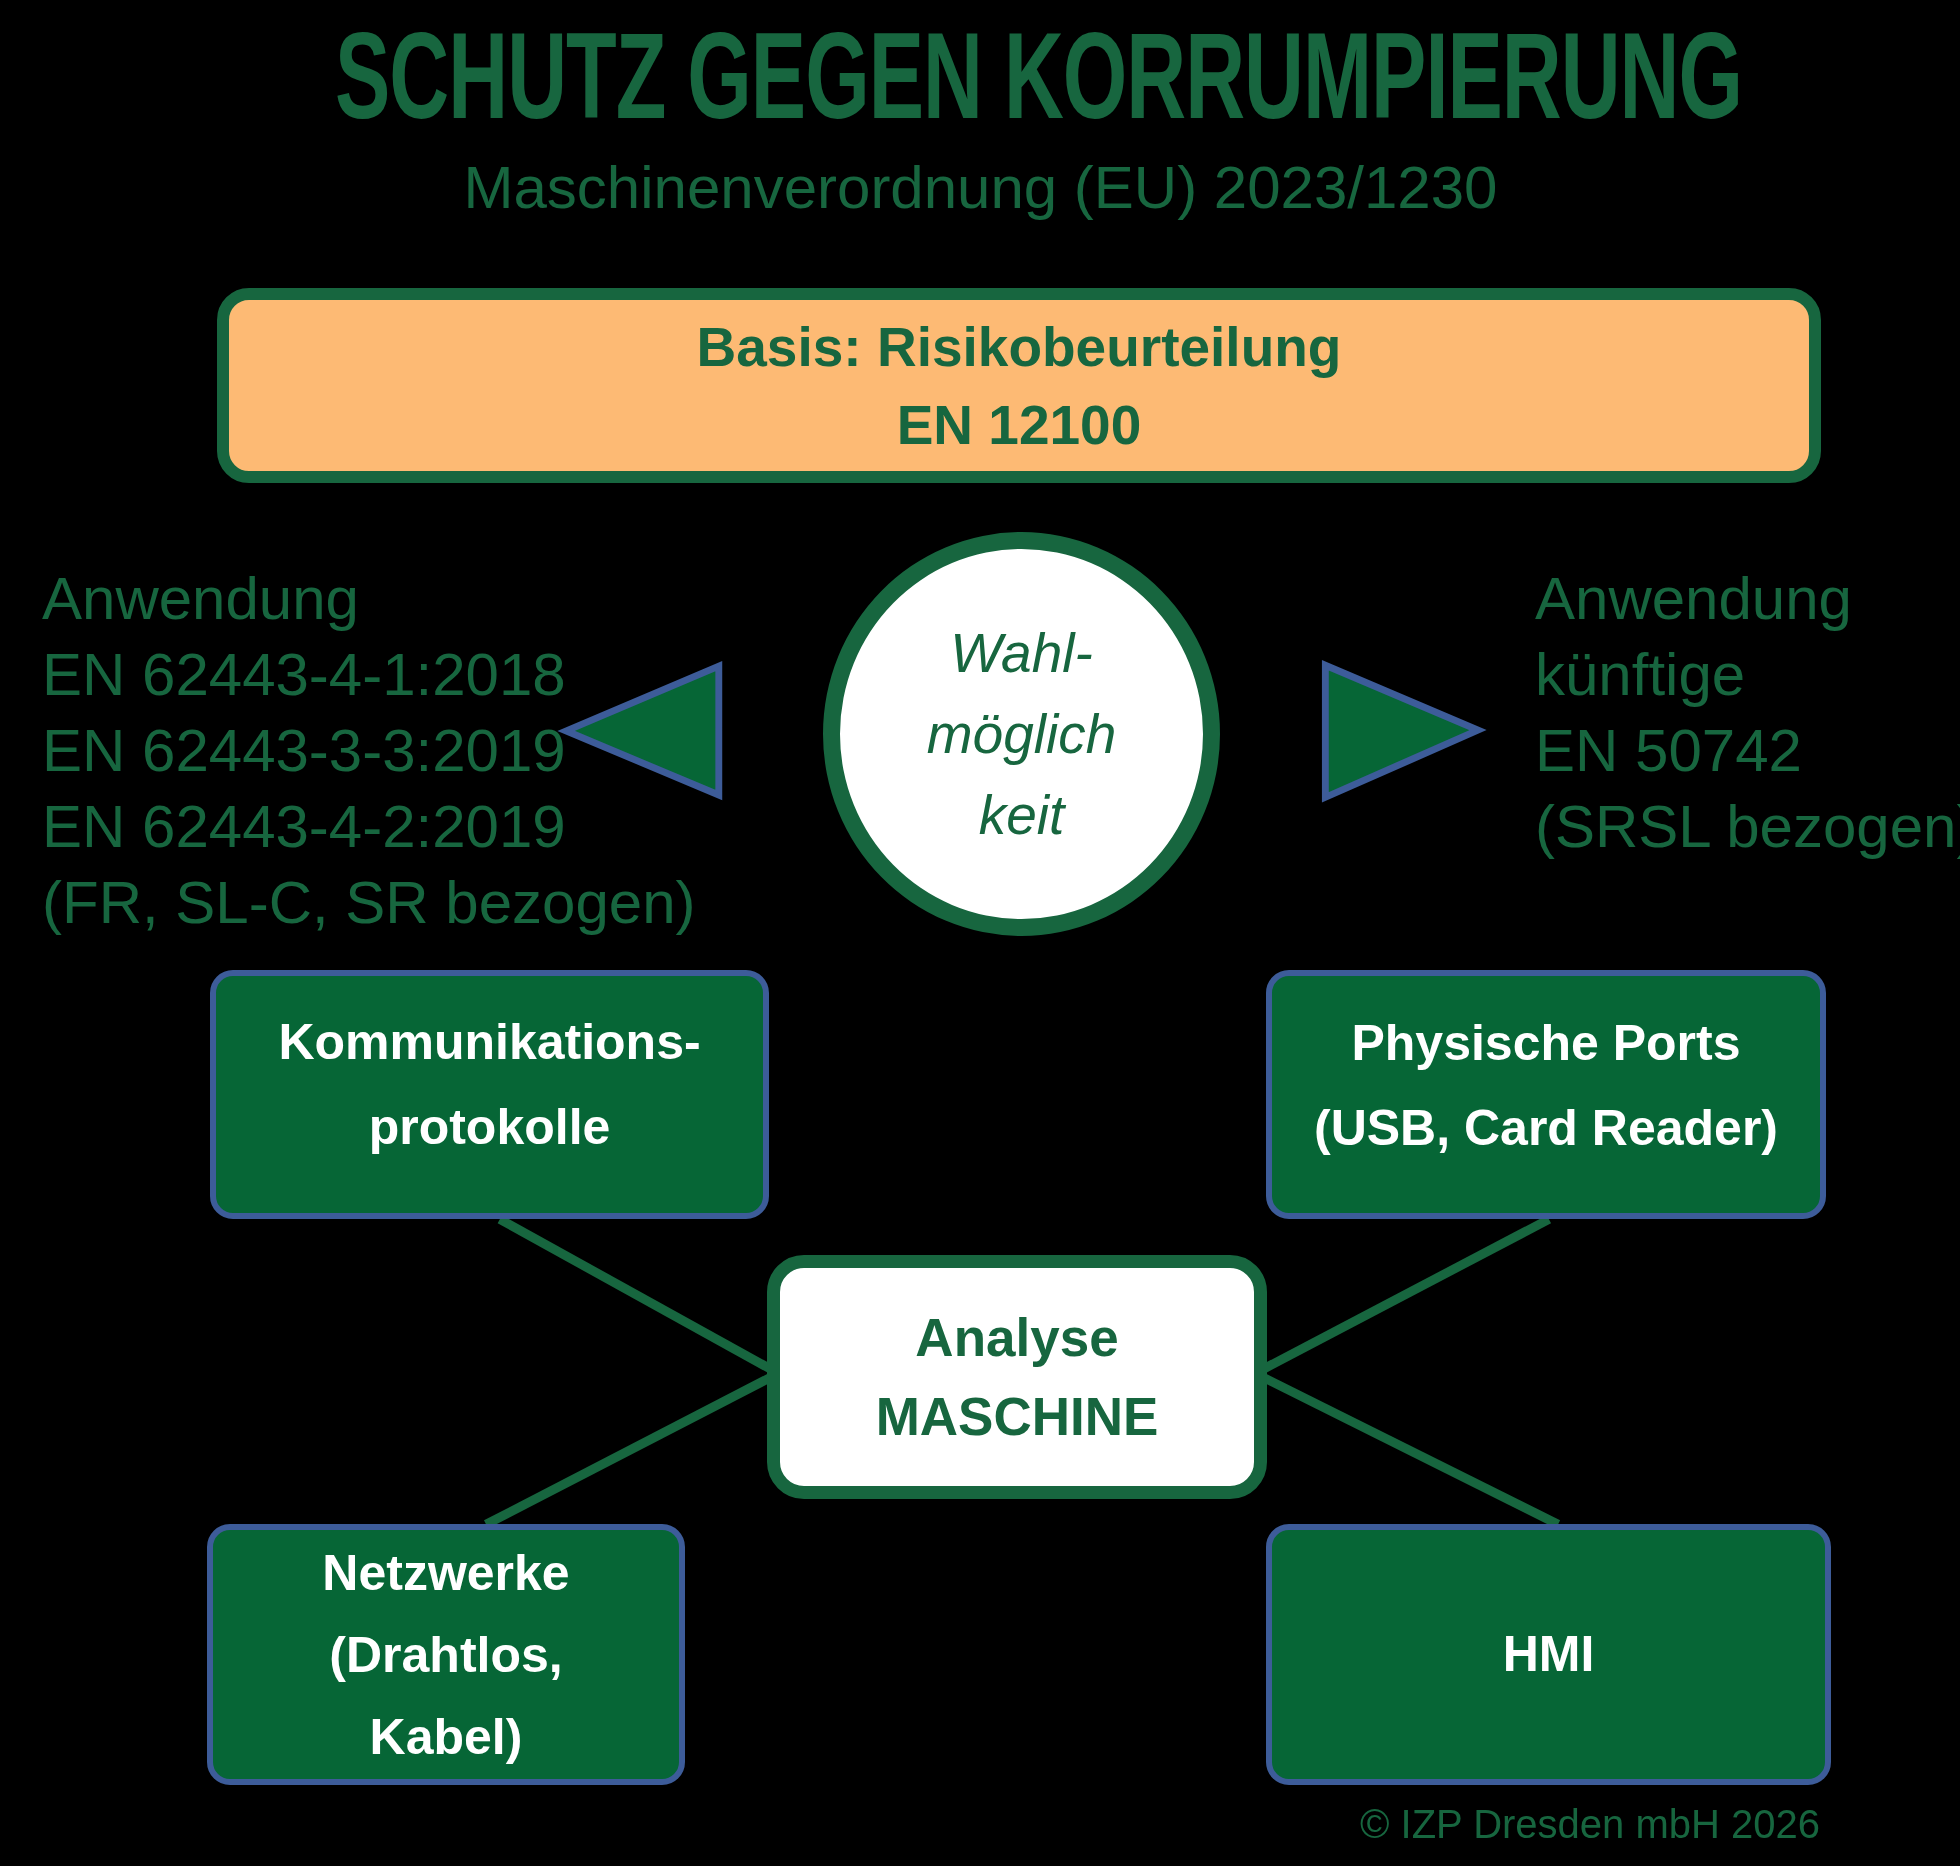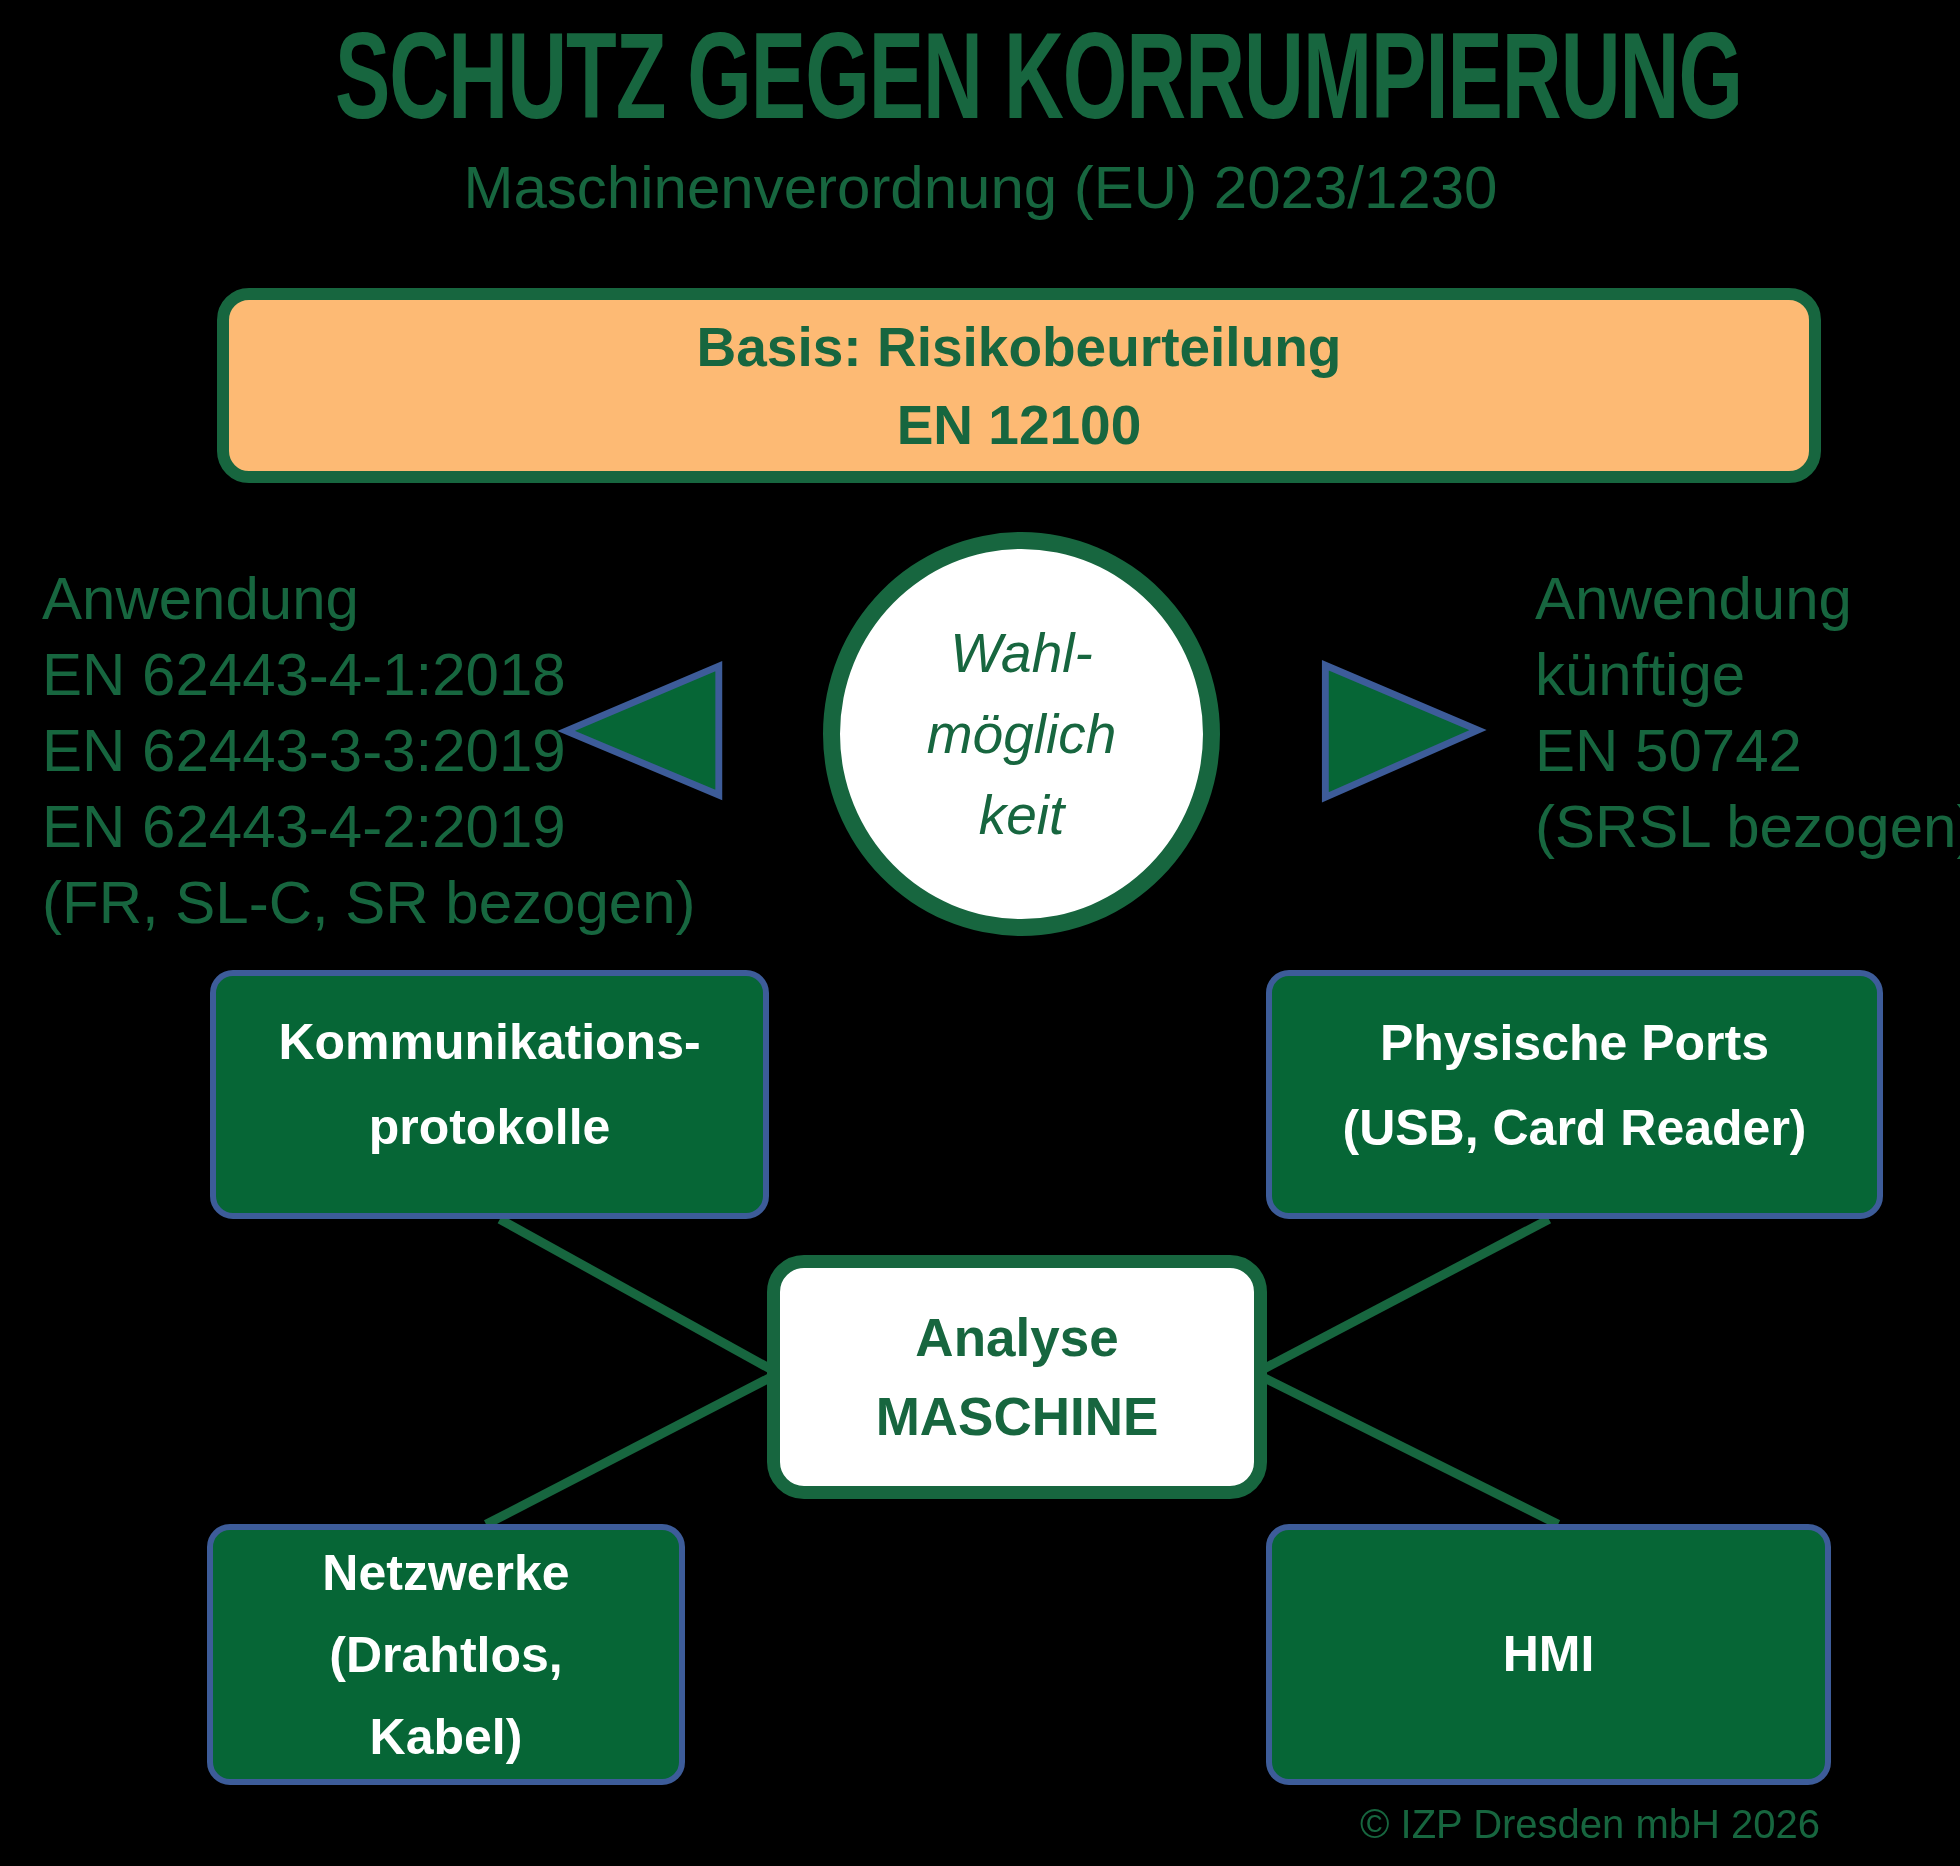--- a/index.html
+++ b/index.html
@@ -117,21 +117,21 @@
     align-items: center;
     justify-content: center;
     text-align: center;
     font-size: 50px;
     font-weight: bold;
     line-height: 85px;
     color: #ffffff;
     z-index: 2;
   }
   .box-comm  { left: 210px;  top: 970px; width: 559px; height: 249px; padding-bottom: 18.3px; }
-  .box-ports { left: 1266px; top: 970px; width: 617px; height: 249px; padding-bottom: 17px; }
+  .box-ports { left: 1266px; top: 970px; width: 560px; height: 249px; padding-bottom: 17px; }
   .box-net   { left: 207px;  top: 1524px; width: 478px; height: 261px; line-height: 82px; }
   .box-hmi   { left: 1266px; top: 1524px; width: 565px; height: 261px; }
   
   .wbox {
     position: absolute;
     left: 767px; top: 1255px;
     width: 500px; height: 244px;
     box-sizing: border-box;
     background: #ffffff;
     border: 13.7px solid var(--green-text, #17663f);

